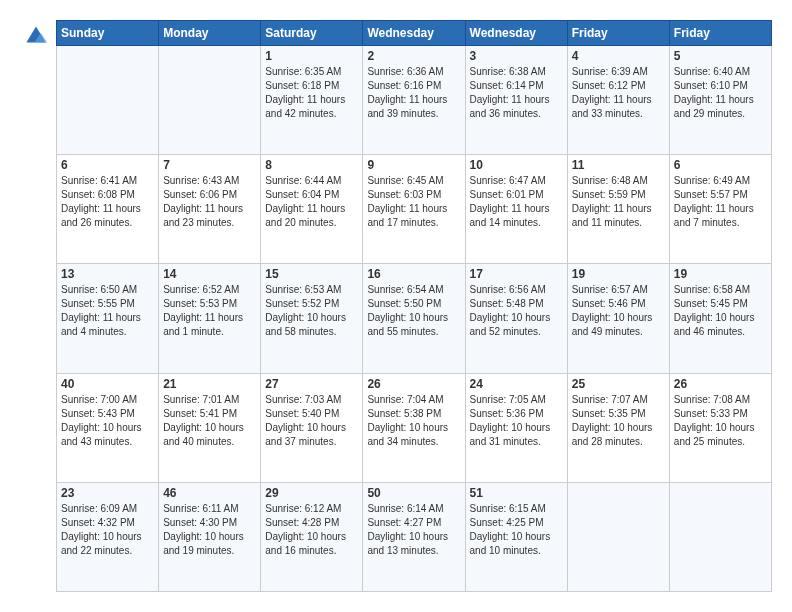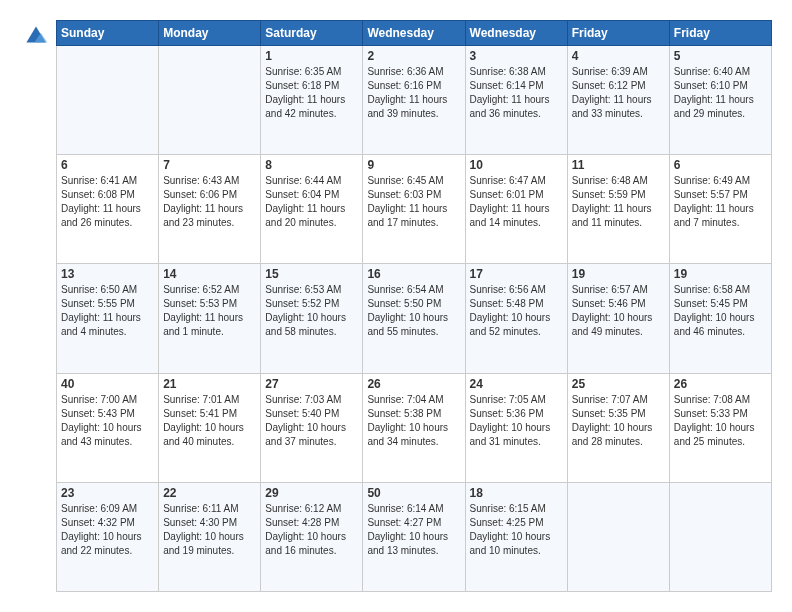--- a/index.html
+++ b/index.html
@@ -253,33 +253,33 @@
             <div class="cell-day">26</div>
             <div class="cell-info">Sunrise: 7:08 AM<br>Sunset: 5:33 PM<br>Daylight: 10 hours and 25 minutes.</div>
           </td>
         </tr>
         <tr>
           <td>
             <div class="cell-day">23</div>
             <div class="cell-info">Sunrise: 6:09 AM<br>Sunset: 4:32 PM<br>Daylight: 10 hours and 22 minutes.</div>
           </td>
           <td>
-            <div class="cell-day">22</div>
+            <div class="cell-day">46</div>
             <div class="cell-info">Sunrise: 6:11 AM<br>Sunset: 4:30 PM<br>Daylight: 10 hours and 19 minutes.</div>
           </td>
           <td>
             <div class="cell-day">29</div>
             <div class="cell-info">Sunrise: 6:12 AM<br>Sunset: 4:28 PM<br>Daylight: 10 hours and 16 minutes.</div>
           </td>
           <td>
             <div class="cell-day">50</div>
             <div class="cell-info">Sunrise: 6:14 AM<br>Sunset: 4:27 PM<br>Daylight: 10 hours and 13 minutes.</div>
           </td>
           <td>
-            <div class="cell-day">18</div>
+            <div class="cell-day">51</div>
             <div class="cell-info">Sunrise: 6:15 AM<br>Sunset: 4:25 PM<br>Daylight: 10 hours and 10 minutes.</div>
           </td>
           <td class="empty-cell"></td>
           <td class="empty-cell"></td>
         </tr>
       </tbody>
   </table>
 </div>
 
 </body></html>

